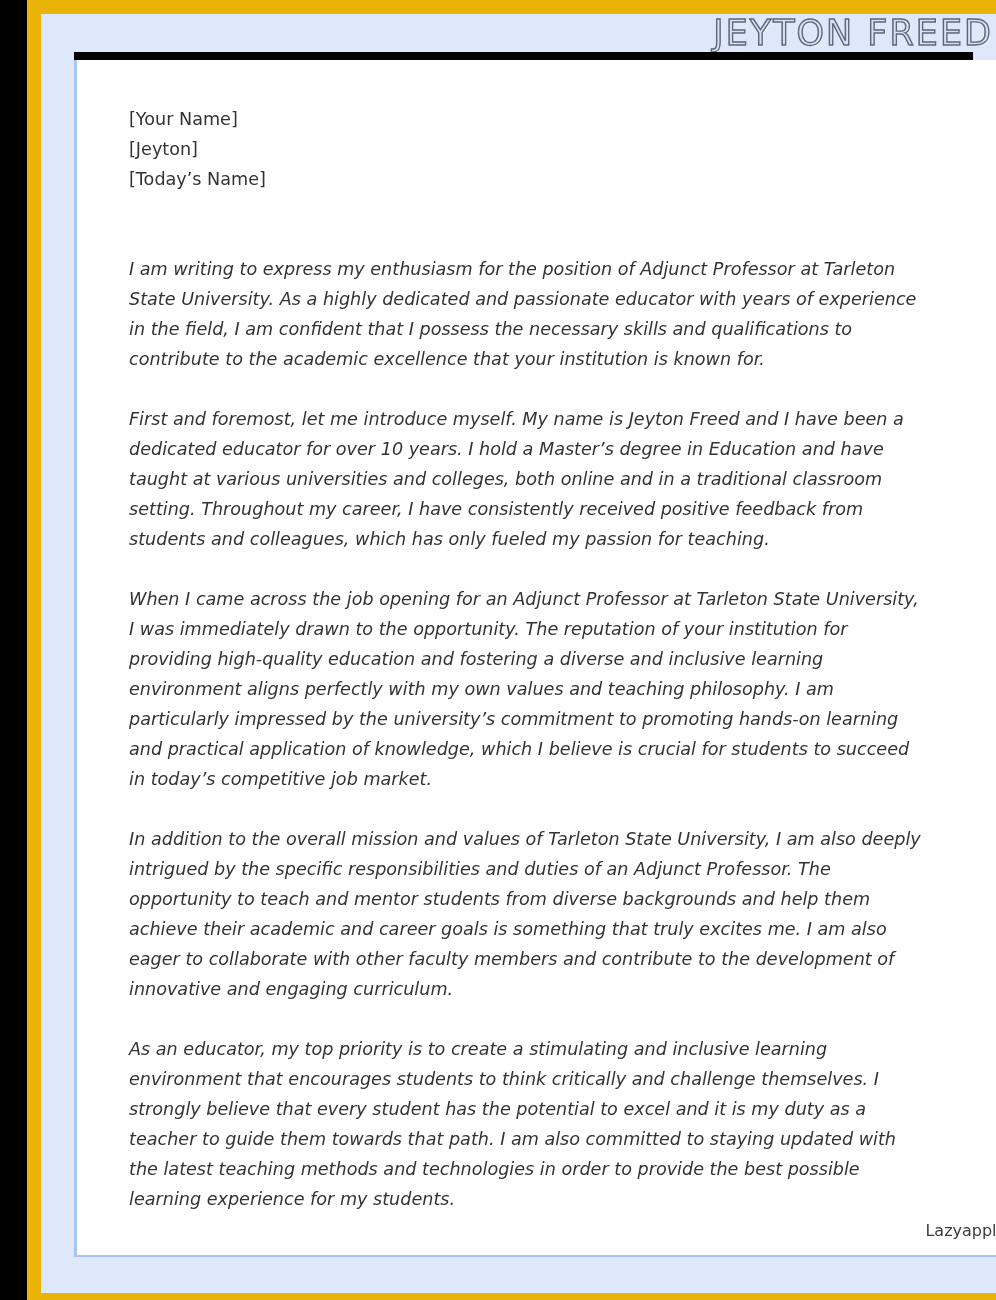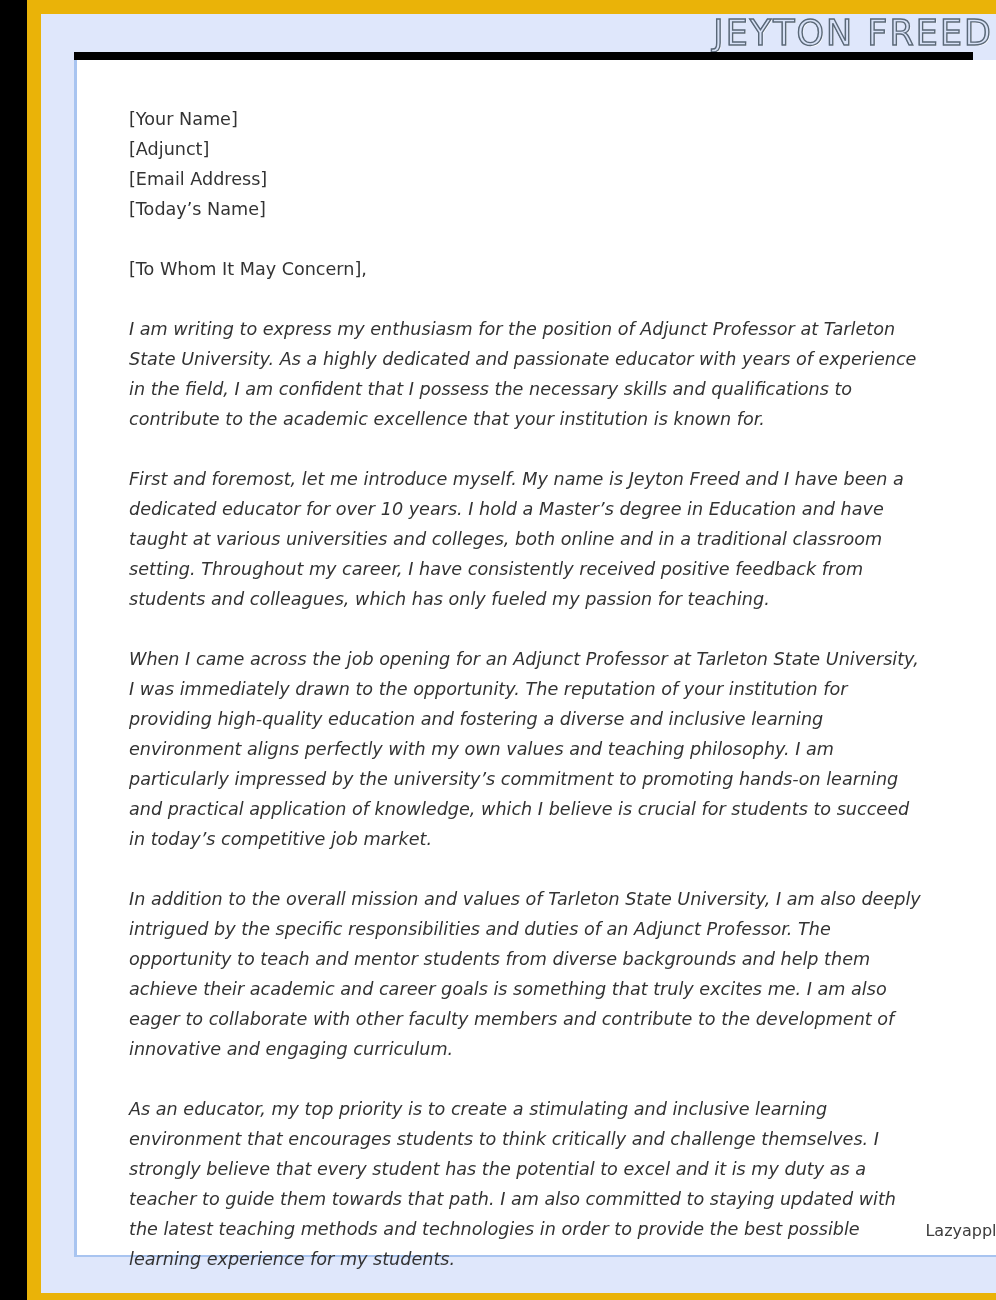--- a/index.html
+++ b/index.html
@@ -146,28 +146,26 @@
       <div class="doc-title">JEYTON FREED</div>
     </div>
 
     <div class="top-rule"></div>
 
     <div class="doc-sheet">
       <div class="doc-body">
 
         <div class="contact-block">
           <span class="contact-line">[Your Name]</span>
-          <span class="contact-line">[Adjunct]</span>
-          <span class="contact-line">[Email Address]</span>
+          <span class="contact-line">[Jeyton]</span>
           <span class="contact-line">[Today’s Name]</span>
         </div>
 
         <div class="block-gap"></div>
 
-        <span class="salutation">[To Whom It May Concern],</span>
 
         <div class="block-gap"></div>
 
         <p class="letter-para">I am writing to express my enthusiasm for the position of Adjunct Professor at Tarleton State University. As a highly dedicated and passionate educator with years of experience in the field, I am confident that I possess the necessary skills and qualifications to contribute to the academic excellence that your institution is known for.</p>
         <div class="block-gap"></div>
 
         <p class="letter-para">First and foremost, let me introduce myself. My name is Jeyton Freed and I have been a dedicated educator for over 10 years. I hold a Master’s degree in Education and have taught at various universities and colleges, both online and in a traditional classroom setting. Throughout my career, I have consistently received positive feedback from students and colleagues, which has only fueled my passion for teaching.</p>
         <div class="block-gap"></div>
 
         <p class="letter-para">When I came across the job opening for an Adjunct Professor at Tarleton State University, I was immediately drawn to the opportunity. The reputation of your institution for providing high-quality education and fostering a diverse and inclusive learning environment aligns perfectly with my own values and teaching philosophy. I am particularly impressed by the university’s commitment to promoting hands-on learning and practical application of knowledge, which I believe is crucial for students to succeed in today’s competitive job market.</p>

